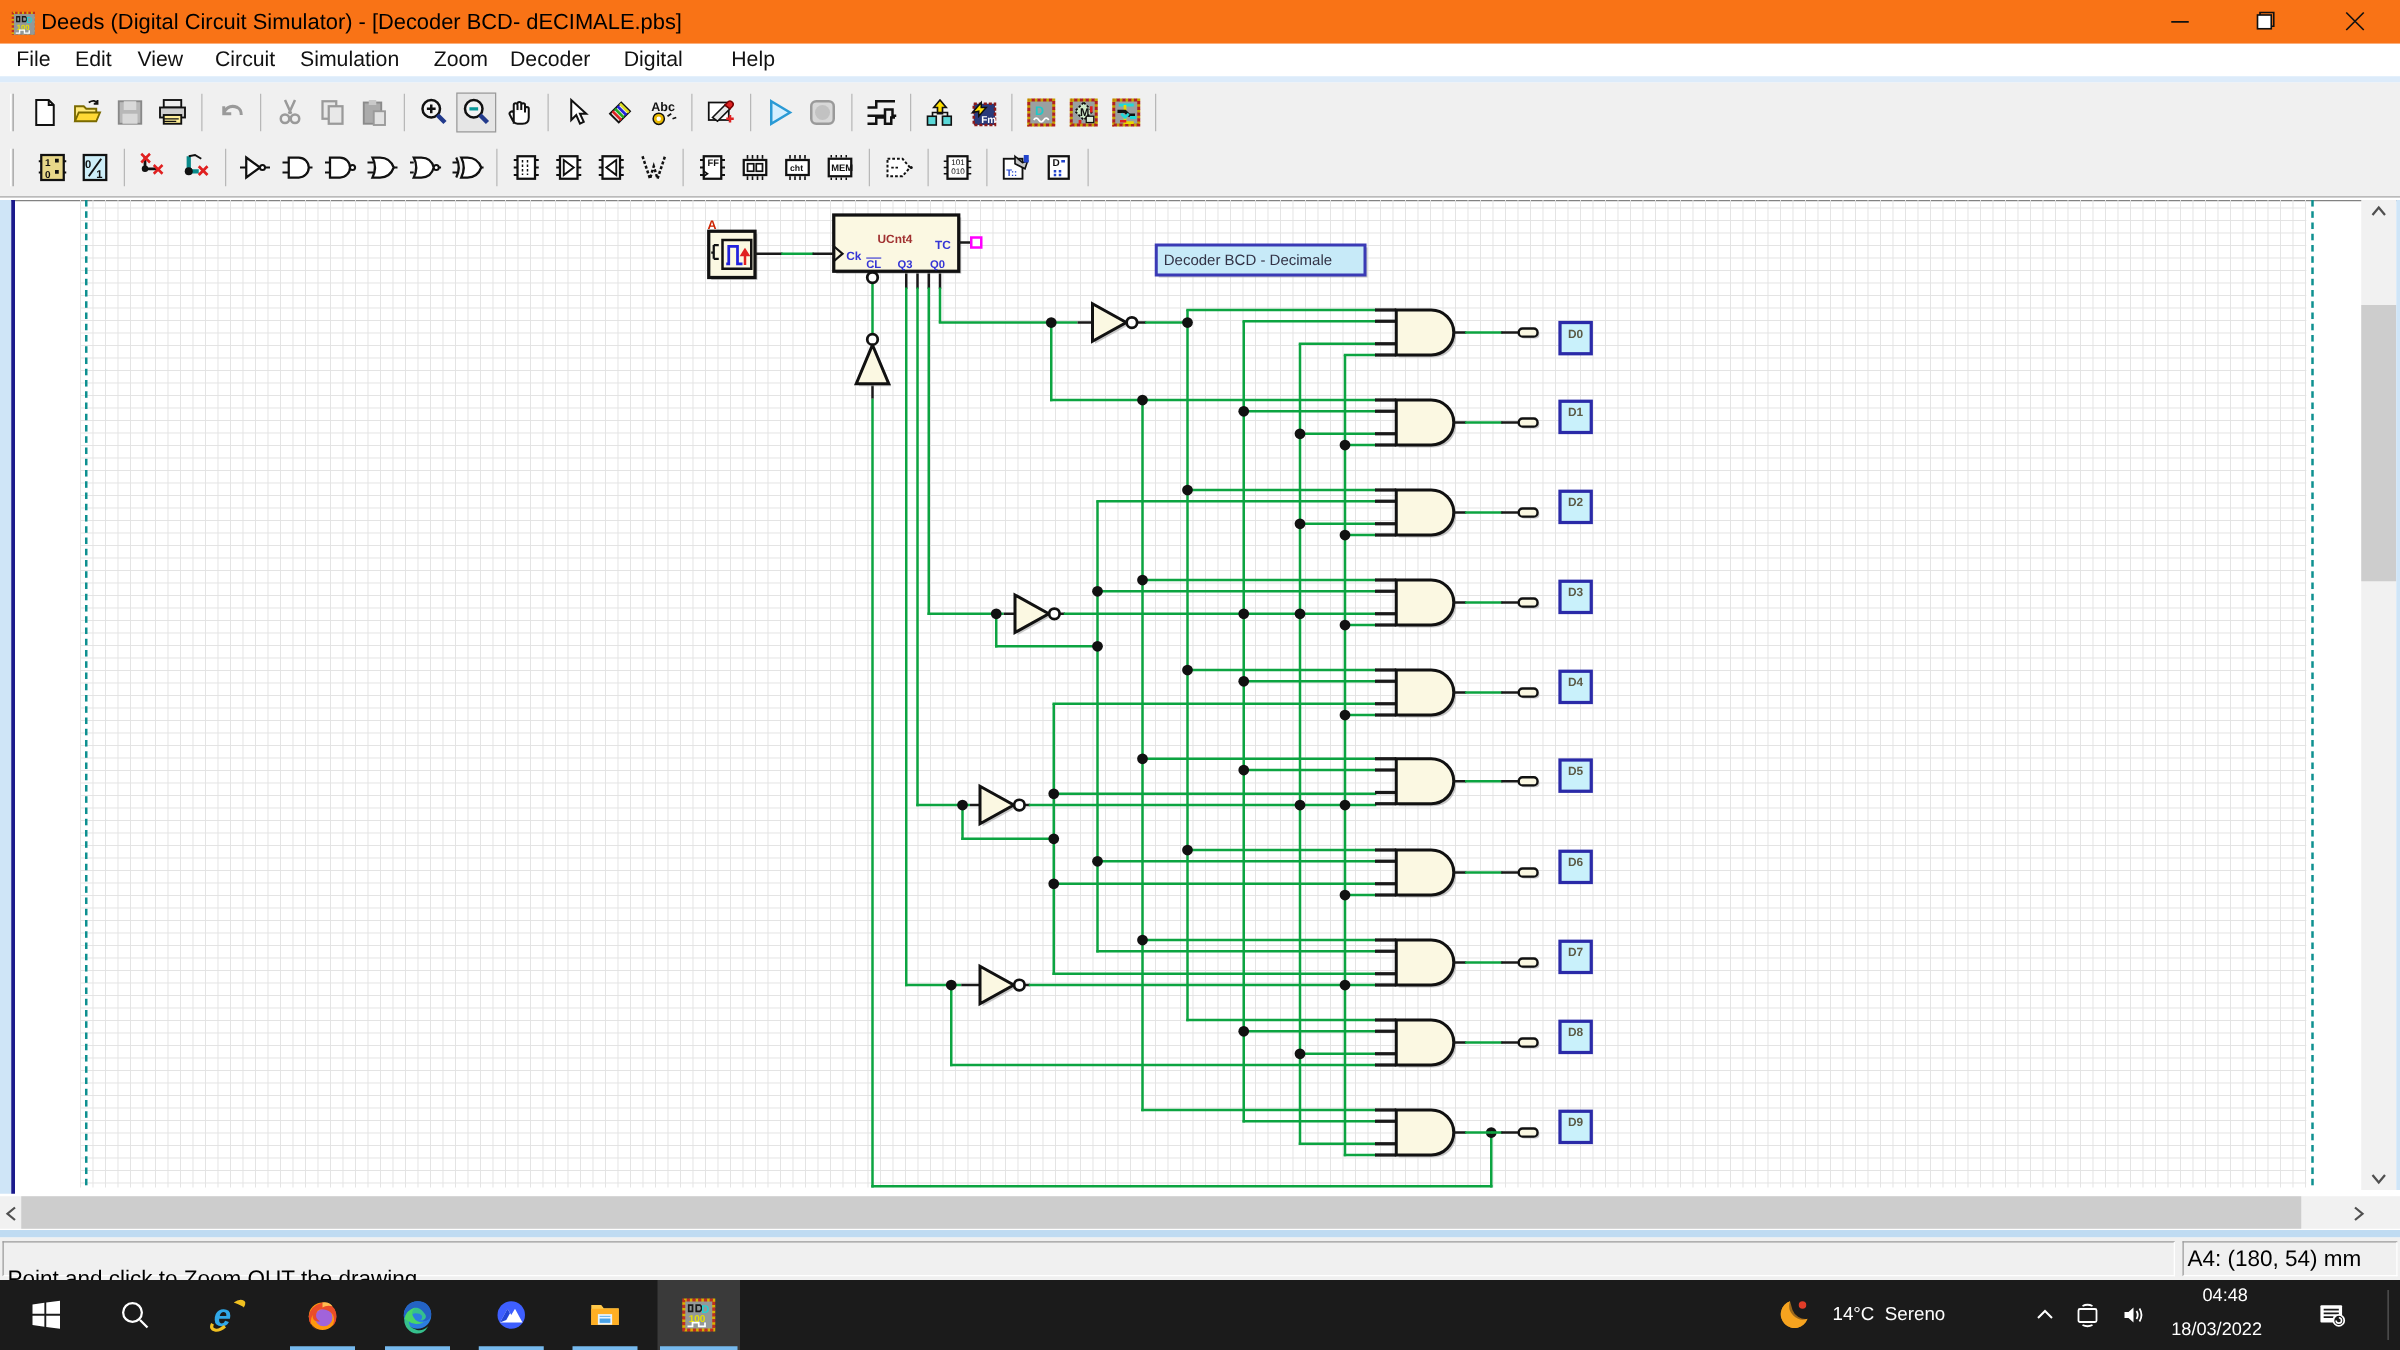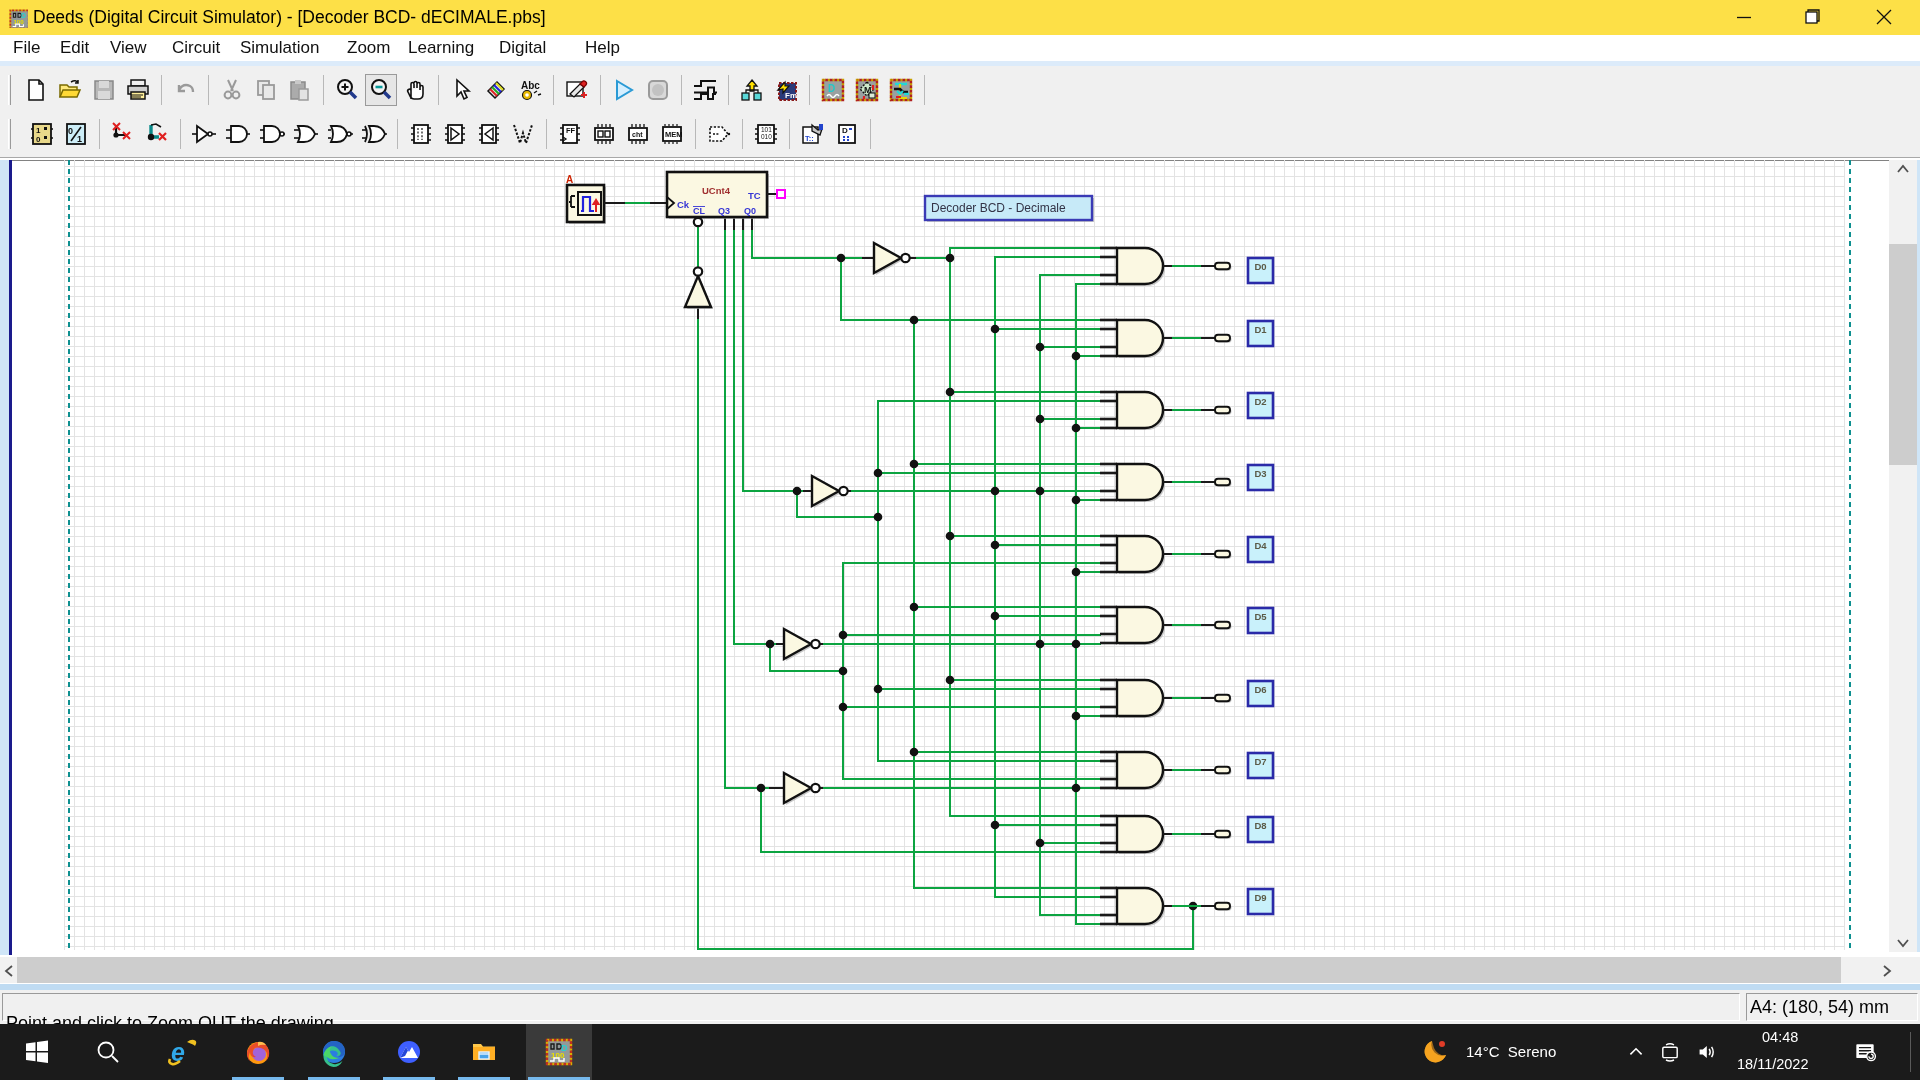--- a/index.html
+++ b/index.html
@@ -1,15 +1,15 @@
 <!DOCTYPE html>
 <html><head><meta charset="utf-8"><style>
 * { margin:0; padding:0; box-sizing:border-box; }
 html,body { width:1920px; height:1080px; overflow:hidden; font-family:"Liberation Sans",sans-serif; background:#fff; }
-#titlebar { position:absolute; left:0; top:0; width:1920px; height:35px; background:#fde047; }
+#titlebar { position:absolute; left:0; top:0; width:1920px; height:35px; background:#f97316; }
 #titlebar .ttext { position:absolute; left:33px; top:7px; font-size:17.5px; color:#000; }
 #menubar { position:absolute; left:0; top:35px; width:1920px; height:26px; background:#fff; font-size:17px; color:#111;text-align:center; }
 #menubar span { position:absolute; top:3px; }
 #blueline { position:absolute; left:0; top:61px; width:1920px; height:5px; background:#dcebfa; }
 #toolbars { position:absolute; left:0; top:66px; width:1920px; height:92px; background:#f0f0f0; border-bottom:1px solid #a8a8a8; }
 .trow { position:absolute; left:0; width:1920px; height:44px; display:flex; align-items:center; }
 .tbtn { width:32px; height:32px; display:flex; align-items:center; justify-content:center; flex:0 0 auto; margin:0 1px; }
 .tsep { width:1px; height:30px; background:#b8b8b8; margin:0 6px; flex:0 0 auto; }
 .grip { width:3px; height:30px; border-left:1px solid #fff; border-right:1px solid #9a9a9a; margin:0 8px 0 8px; flex:0 0 auto; }
 #canvas { position:absolute; left:0; top:160px; width:1920px; height:795px; background:#fff; border-top:1px solid #828282; }
@@ -59,21 +59,21 @@
       <path d="M2,2 L16,16 M16,2 L2,16" stroke="#111" stroke-width="1.3"></path>
     </svg>
 </div>
 <div id="menubar">
   <span style="left:13px">File</span>
     <span style="left:60px">Edit</span>
     <span style="left:110px">View</span>
   <span style="left:172px">Circuit</span>
     <span style="left:240px">Simulation</span>
     <span style="left:347px">Zoom</span>
-  <span style="left:408px">Learning</span>
+  <span style="left:408px">Decoder</span>
     <span style="left:499px">Digital</span>
     <span style="left:585px">Help</span>
 </div>
 <div id="blueline"></div>
 <div id="toolbars">
   <div class="trow" style="top:2px">
       <div class="grip"></div>
       <div class="tbtn" style="">
         <svg width="26" height="26" viewBox="0 0 26 26">
           <path d="M6,3 h10 l4,4 v16 h-14 Z" fill="#fff" stroke="#111" stroke-width="1.6"></path>
@@ -853,20 +853,20 @@
       </svg></div>
   <div class="tkico" style="left:1658px;top:16px"><svg width="24" height="24" viewBox="0 0 30 30">
         <rect x="6" y="9" width="18" height="13" rx="1.5" fill="none" stroke="#fff" stroke-width="1.8"></rect>
         <path d="M10,6 q5,-2.5 10,0 M10,25 q5,2.5 10,0" fill="none" stroke="#fff" stroke-width="1.8"></path>
       </svg></div>
   <div class="tkico" style="left:1694px;top:16px"><svg width="24" height="24" viewBox="0 0 30 30">
         <path d="M7,12 h4 l5,-4.5 v15 L11,18 H7 Z" fill="#fff"></path>
         <path d="M19,11 q2.5,4 0,8 M22,8.5 q4,6.5 0,13" fill="none" stroke="#fff" stroke-width="1.8"></path>
       </svg></div>
   <div class="tktxt" style="left:1762px;top:5px;font-size:14.5px">04:48</div>
-  <div class="tktxt" style="left:1737px;top:32px;font-size:14.5px">18/11/2022</div>
+  <div class="tktxt" style="left:1737px;top:32px;font-size:14.5px">18/03/2022</div>
   <div style="position:absolute;left:1910px;top:8px;width:1px;height:40px;background:#5a5a5a"></div>
   <div class="tkico" style="left:1852px;top:15px"><svg width="26" height="26" viewBox="0 0 30 30">
         <rect x="5" y="6" width="20" height="16" rx="1" fill="#fff"></rect>
         <path d="M8,10 h14 M8,13.5 h14 M8,17 h9" stroke="#1b1b1b" stroke-width="1.6"></path>
         <circle cx="22" cy="20" r="5" fill="#1b1b1b" stroke="#fff" stroke-width="1.6"></circle>
         <path d="M22,17.5 a2.5,2.5 0 1 1 -2.5,2.5" fill="none" stroke="#fff" stroke-width="1.5"></path>
       </svg></div>
 </div>
 </body></html>

